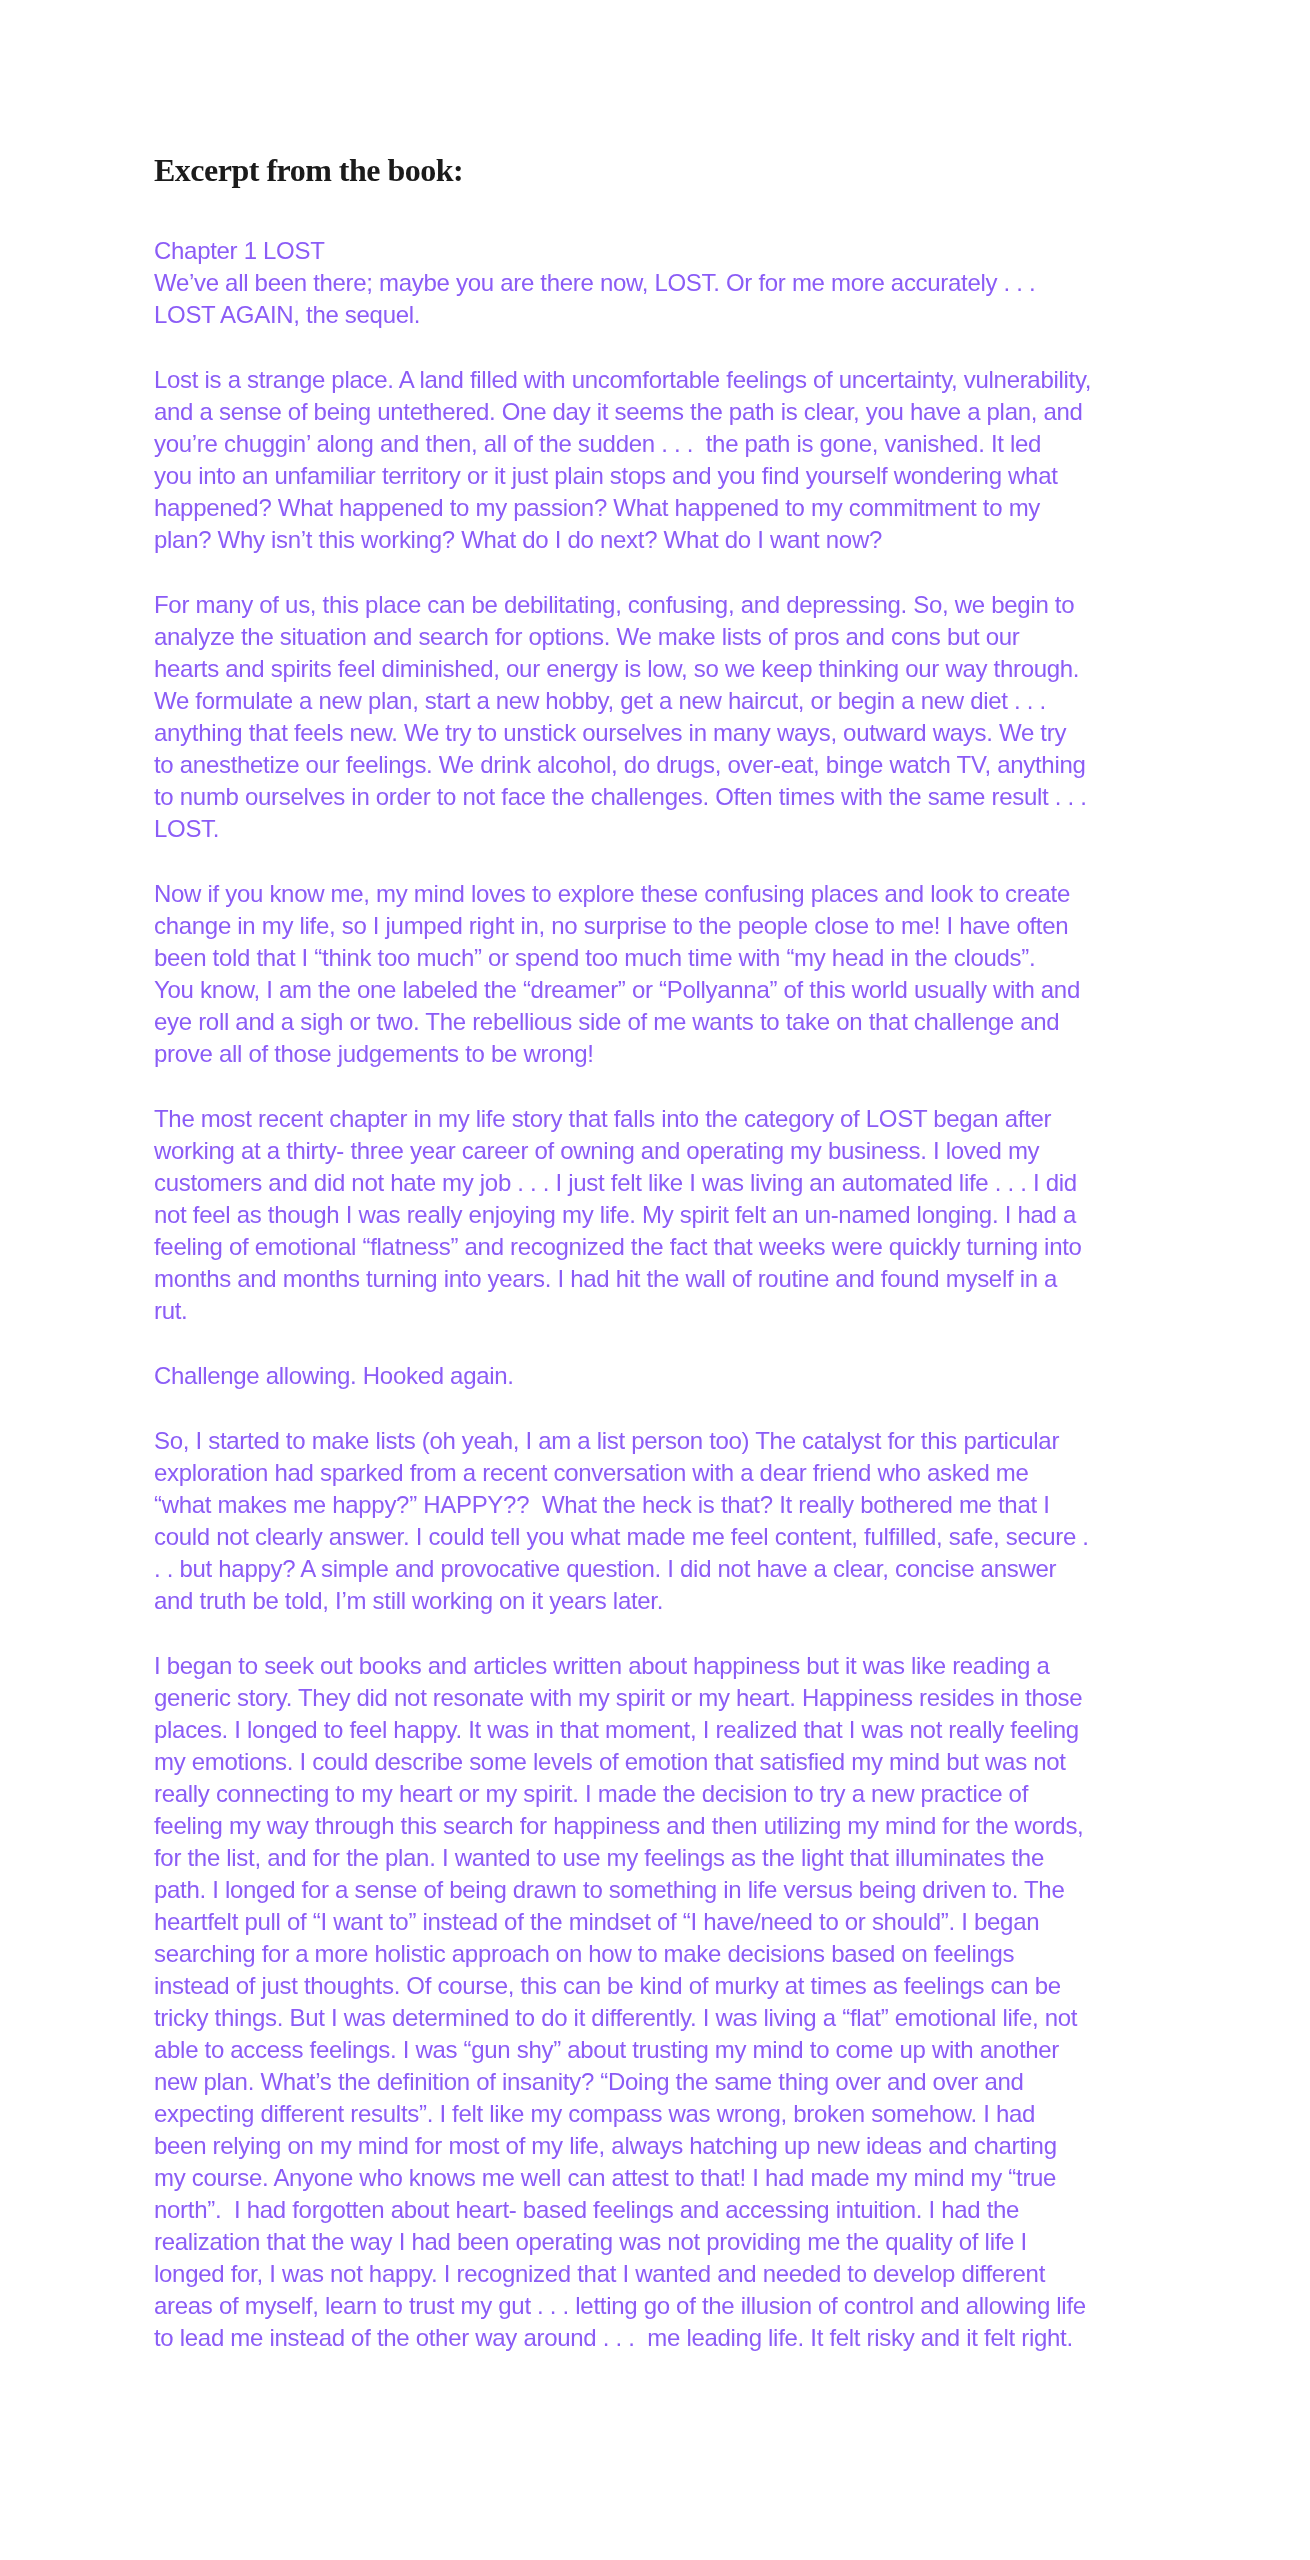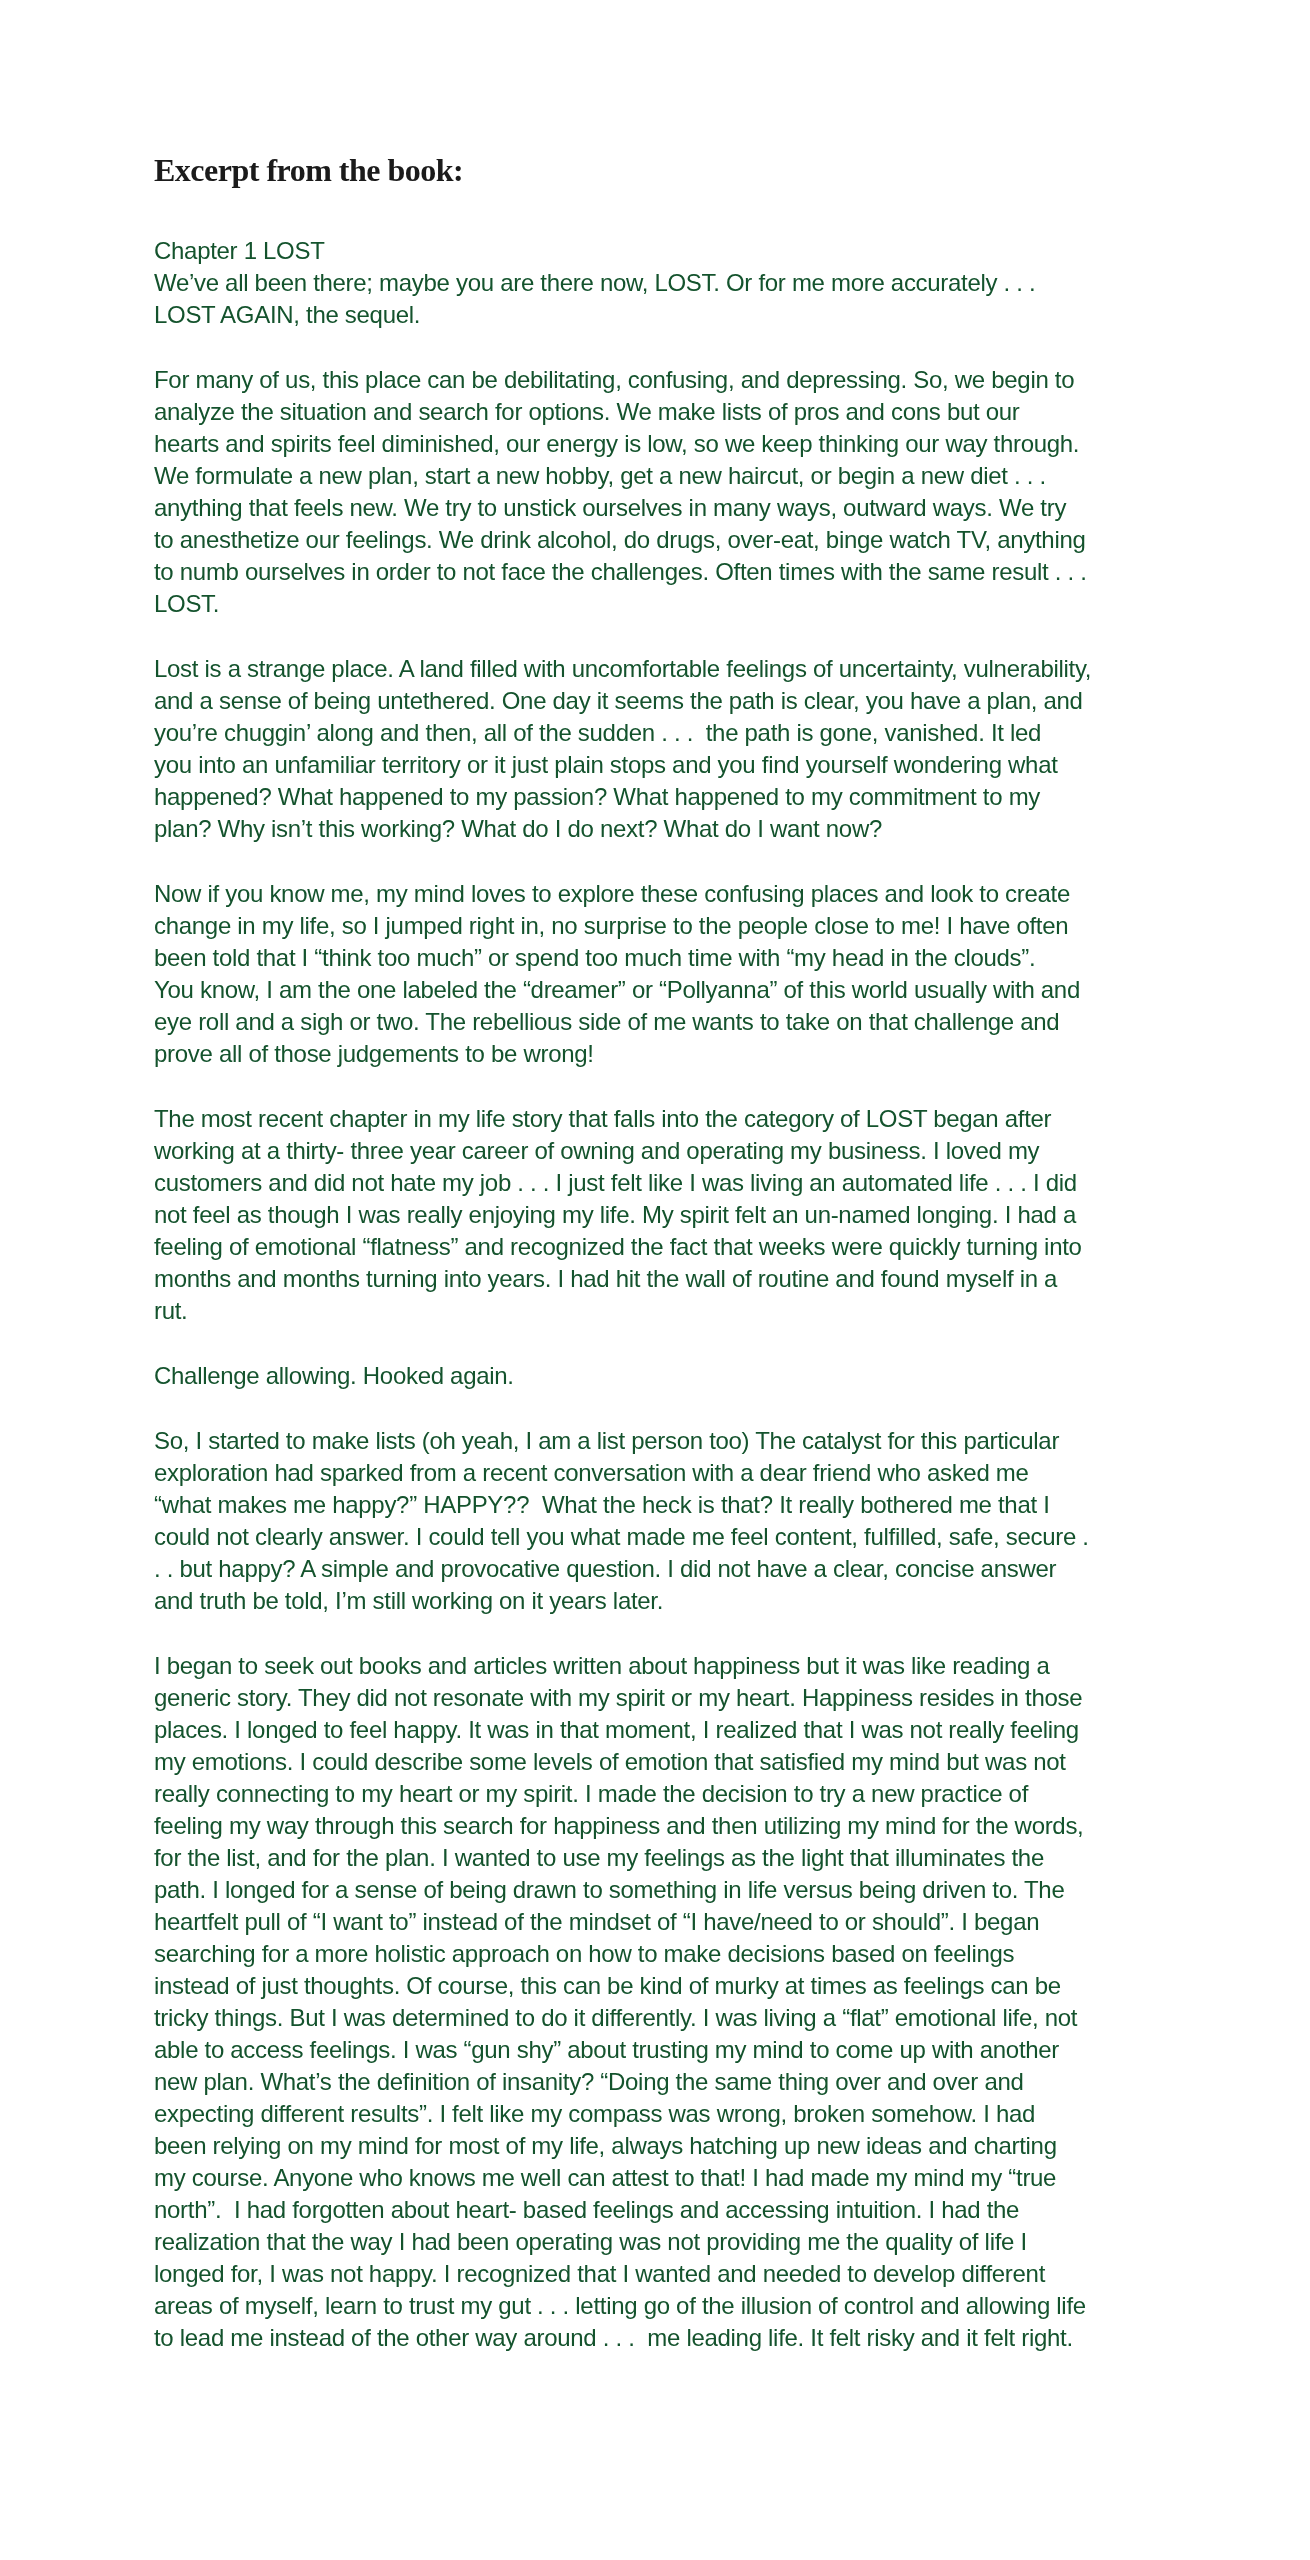--- a/index.html
+++ b/index.html
@@ -27,52 +27,52 @@
     line-height: 1.15;
     letter-spacing: -0.5px;
     color: #1b1b1b;
     margin: 0;
   }
   .content p.para {
     font-family: "Liberation Sans", "DejaVu Sans", sans-serif;
     font-size: 24px;
     line-height: 32px;
     letter-spacing: -0.3px;
-    color: #14532d;
+    color: #8b5cf6;
     margin: 0 0 33px 0;
     white-space: pre-wrap;
   }
   .content p.para:first-of-type {
     margin-top: 46px;
   }
 </style>
 </head>
 <body>
 
 <div class="page">
   <h1 class="heading">Excerpt from the book:</h1>
 
   <div class="content">
     <p class="para">Chapter 1 LOST
 We’ve all been there; maybe you are there now, LOST. Or for me more accurately . . .
 LOST AGAIN, the sequel.</p>
+    <p class="para">Lost is a strange place. A land filled with uncomfortable feelings of uncertainty, vulnerability,
+and a sense of being untethered. One day it seems the path is clear, you have a plan, and
+you’re chuggin’ along and then, all of the sudden . . .  the path is gone, vanished. It led
+you into an unfamiliar territory or it just plain stops and you find yourself wondering what
+happened? What happened to my passion? What happened to my commitment to my
+plan? Why isn’t this working? What do I do next? What do I want now?</p>
     <p class="para">For many of us, this place can be debilitating, confusing, and depressing. So, we begin to
 analyze the situation and search for options. We make lists of pros and cons but our
 hearts and spirits feel diminished, our energy is low, so we keep thinking our way through.
 We formulate a new plan, start a new hobby, get a new haircut, or begin a new diet . . .
 anything that feels new. We try to unstick ourselves in many ways, outward ways. We try
 to anesthetize our feelings. We drink alcohol, do drugs, over-eat, binge watch TV, anything
 to numb ourselves in order to not face the challenges. Often times with the same result . . .
 LOST.</p>
-    <p class="para">Lost is a strange place. A land filled with uncomfortable feelings of uncertainty, vulnerability,
-and a sense of being untethered. One day it seems the path is clear, you have a plan, and
-you’re chuggin’ along and then, all of the sudden . . .  the path is gone, vanished. It led
-you into an unfamiliar territory or it just plain stops and you find yourself wondering what
-happened? What happened to my passion? What happened to my commitment to my
-plan? Why isn’t this working? What do I do next? What do I want now?</p>
     <p class="para">Now if you know me, my mind loves to explore these confusing places and look to create
 change in my life, so I jumped right in, no surprise to the people close to me! I have often
 been told that I “think too much” or spend too much time with “my head in the clouds”.
 You know, I am the one labeled the “dreamer” or “Pollyanna” of this world usually with and
 eye roll and a sigh or two. The rebellious side of me wants to take on that challenge and
 prove all of those judgements to be wrong!</p>
     <p class="para">The most recent chapter in my life story that falls into the category of LOST began after
 working at a thirty- three year career of owning and operating my business. I loved my
 customers and did not hate my job . . . I just felt like I was living an automated life . . . I did
 not feel as though I was really enjoying my life. My spirit felt an un-named longing. I had a

